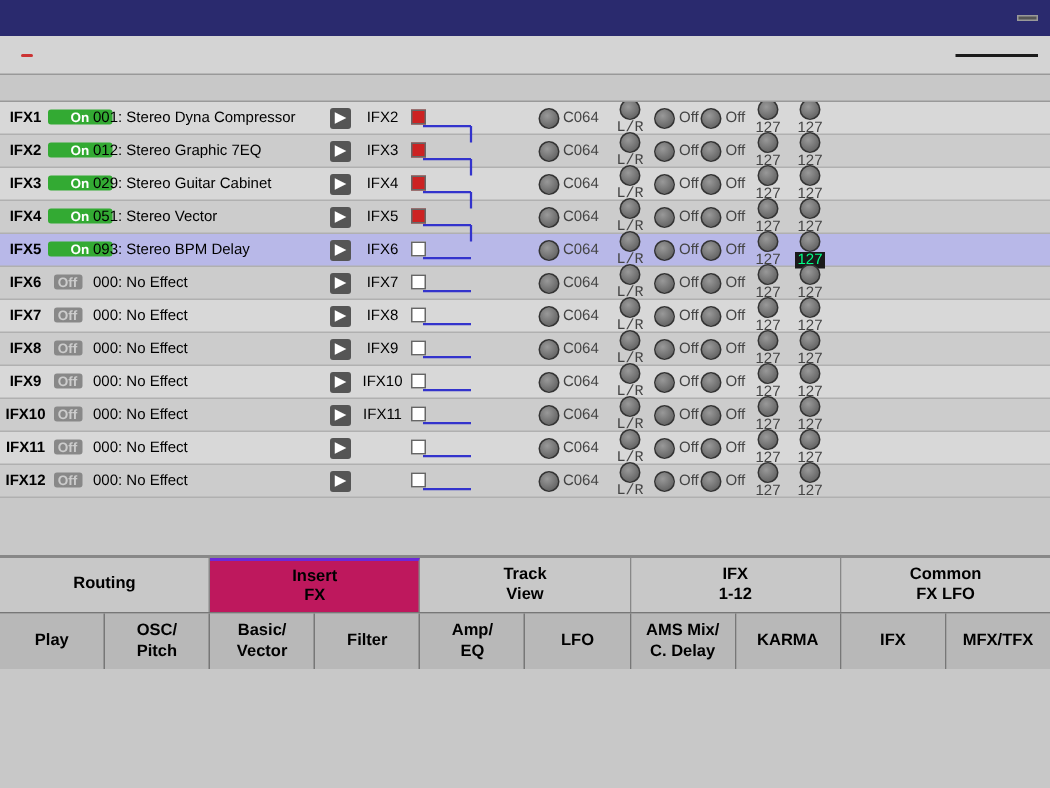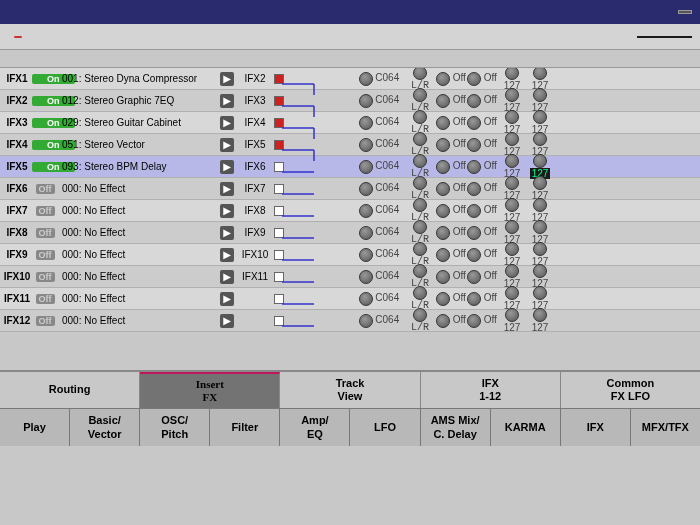--- a/index.html
+++ b/index.html
@@ -179,23 +179,22 @@
       text-align: center;
       font-size: 11px;
       font-weight: bold;
       border-right: 1px solid #888;
       cursor: pointer;
       background: #c8c8c8;
       padding: 2px;
       line-height: 1.2;
     }
     .bottom-tab.active {
-      background: #737373;
-      border-top: 2px solid #be185d;
-      font-family: Liberation Serif, serif;
+      background: #be185d;
+      border-top: 2px solid #6d28d9;
     }
     .bottom-tab:last-child { border-right: none; }
 
     .bottom-nav {
       display: flex;
       background: #a0a0a0;
       border-top: 1px solid #777;
       height: 38px;
     }
     .nav-tab {
@@ -746,24 +745,24 @@
     <div class="bottom-tab" style="white-space: pre-line;">Track
 View</div>
     <div class="bottom-tab" style="white-space: pre-line;">IFX
 1-12</div>
     <div class="bottom-tab" style="white-space: pre-line;">Common
 FX LFO</div>
   </div>
 
 <div class="bottom-nav" id="nav-tabs">
 <div class="nav-tab" style="white-space: pre-line;">Play</div>
+    <div class="nav-tab" style="white-space: pre-line;">OSC/
+Pitch</div>
     <div class="nav-tab" style="white-space: pre-line;">Basic/
 Vector</div>
-    <div class="nav-tab" style="white-space: pre-line;">OSC/
-Pitch</div>
     <div class="nav-tab" style="white-space: pre-line;">Filter</div>
     <div class="nav-tab" style="white-space: pre-line;">Amp/
 EQ</div>
     <div class="nav-tab" style="white-space: pre-line;">LFO</div>
     <div class="nav-tab" style="white-space: pre-line;">AMS Mix/
 C. Delay</div>
     <div class="nav-tab" style="white-space: pre-line;">KARMA</div>
     <div class="nav-tab" style="white-space: pre-line;">IFX</div>
     <div class="nav-tab" style="white-space: pre-line;">MFX/TFX</div>
   </div>

